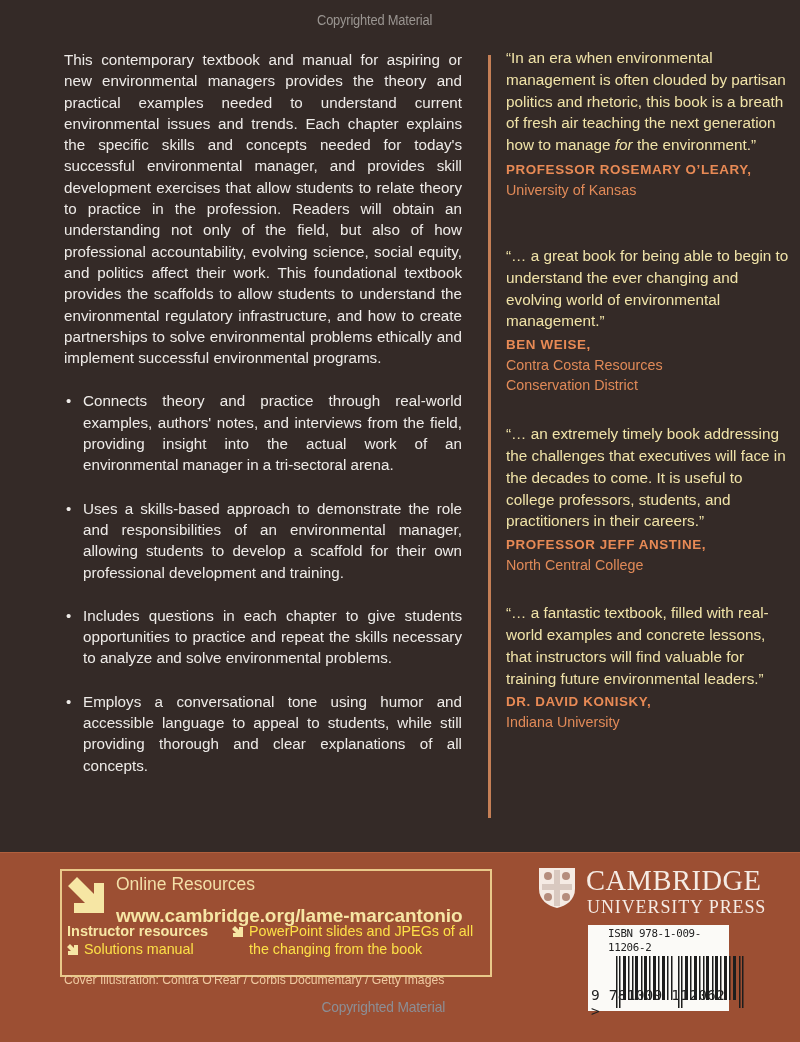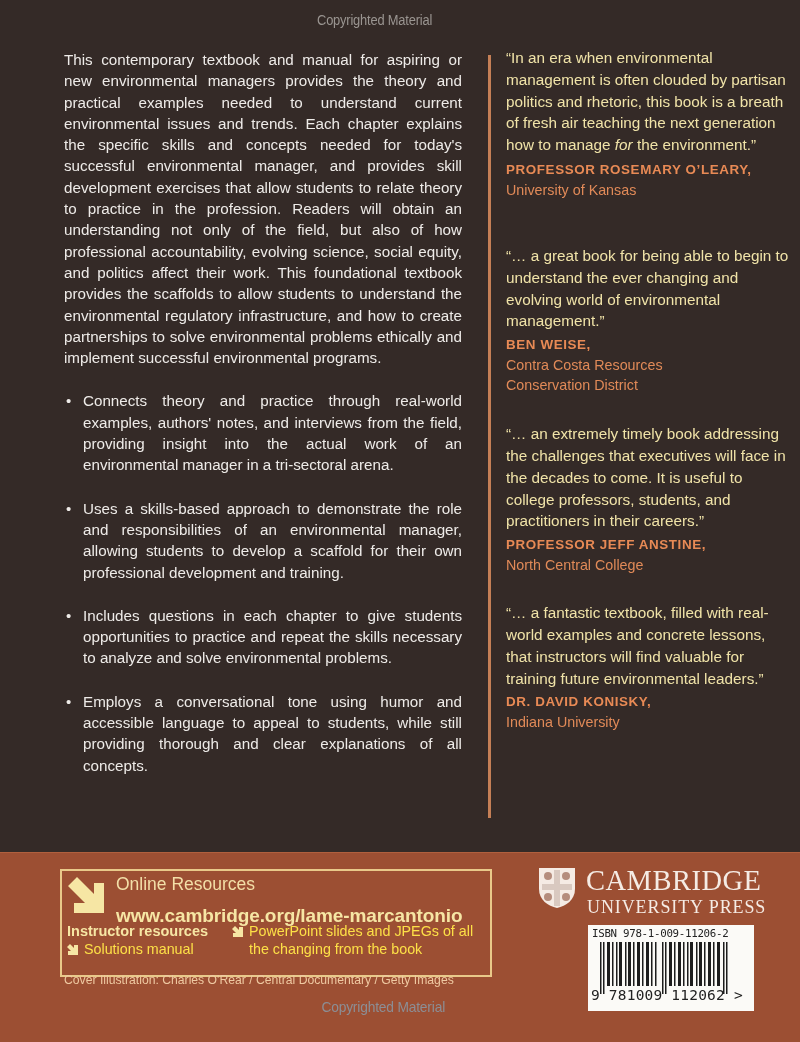--- a/index.html
+++ b/index.html
@@ -98,22 +98,22 @@
     .pub-line1 {
       position: absolute; left: 48px; top: -2px; color: #f5ebe4;
       font-family: "Liberation Serif", serif; font-size: 28.5px; letter-spacing: 0.5px;
     }
     .pub-line2 {
       position: absolute; left: 49px; top: 30px; color: #f5ebe4;
       font-family: "Liberation Serif", serif; font-size: 18px; letter-spacing: 0.9px;
     }
 
     .barcode-box {
-      position: absolute; left: 588px; top: 72px; width: 166px; height: 86px;
-      background: #fbfaf7; padding: 2px 4px;
+      position: absolute; left: 588px; top: 72px; width: 141px; height: 86px;
+      background: #fbfaf7; padding: 2px 20px;
     }
     .isbn-text {
       font-family: "DejaVu Sans Mono", monospace; font-size: 10.8px; color: #222;
       letter-spacing: -0.3px; line-height: 14px;
     }
     .bars { display: block; margin-top: 1px; }
     .bar-digits {
       font-family: "DejaVu Sans Mono", monospace; font-size: 14.5px; color: #222;
       position: absolute; left: 3px; top: 62px; letter-spacing: 0.2px;
       background: transparent;
@@ -183,21 +183,21 @@
         </svg><span>Solutions manual</span>
     </div>
     <div class="res-item res-ppt">
       <svg class="mini-arrow" viewBox="0 0 11 11">
           <polygon points="0,3 3,0 7,4 7,1 11,1 11,11 1,11 1,7 4,7" fill="#f6e6a4"></polygon>
         </svg><span>PowerPoint slides and JPEGs of all</span>
       <span class="indent">the changing from the book</span>
     </div>
   </div>
 
-  <div class="credit">Cover Illustration: Charles O'Rear / Central Documentary / Getty Images</div>
+  <div class="credit">Cover Illustration: Contra O'Rear / Corbis Documentary / Getty Images</div>
 
   <div class="publisher">
     <svg class="shield" viewBox="0 0 38 42">
       <path d="M1,1 H37 V22 C37,33 28,39 19,41 C10,39 1,33 1,22 Z" fill="#f5ebe4"></path>
       <rect x="16" y="1" width="6" height="40" fill="#9c4f33" opacity="0.0"></rect>
       <rect x="4" y="17" width="30" height="6" fill="#d9c9c0"></rect>
       <rect x="16" y="3" width="6" height="36" fill="#d9c9c0"></rect>
       <circle cx="10" cy="9" r="4" fill="#b58d7d"></circle>
       <circle cx="28" cy="9" r="4" fill="#b58d7d"></circle>
       <circle cx="10" cy="30" r="4" fill="#b58d7d"></circle>

